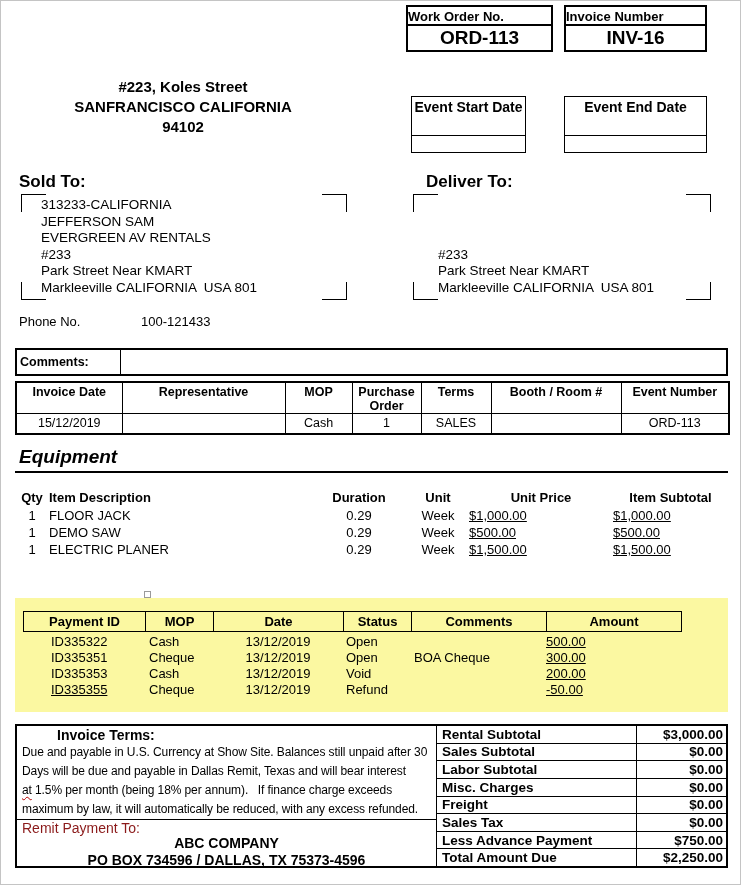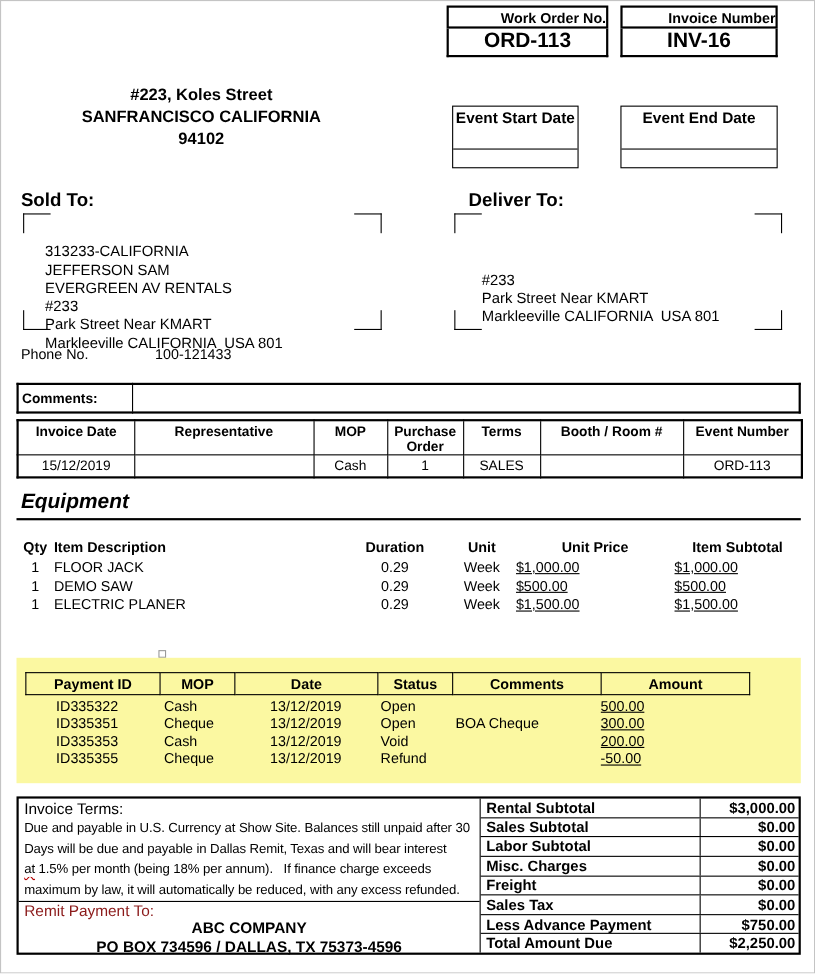--- a/index.html
+++ b/index.html
@@ -6,21 +6,21 @@
   .page{position:relative;width:741px;height:885px;background:#fff;border:1px solid #c4c4c4;
         box-sizing:border-box;font-family:"Liberation Sans",sans-serif;color:#000;overflow:hidden;}
   .abs{position:absolute;}
   .pre{white-space:pre;}
   .b{font-weight:bold;}
   .ctr{text-align:center;}
   .rt{text-align:left;text-decoration:underline;}
 
   
   .numbox{box-sizing:border-box;}
-  .numbox .lab{border:2px solid #000;height:21px;font-size:13px;font-weight:bold;text-align:right;line-height:19px;box-sizing:border-box;padding-left:16px;}
+  .numbox .lab{border:2px solid #000;height:21px;font-size:13px;font-weight:bold;text-align:left;line-height:19px;box-sizing:border-box;}
   .numbox .val{border:2px solid #000;border-top:none;height:26px;font-size:19px;font-weight:bold;text-align:center;line-height:24px;box-sizing:border-box;}
 
   
   .evbox{box-sizing:border-box;border:1px solid #000;height:57px;}
   .evbox .lab{height:39px;border-bottom:1px solid #000;font-size:14px;font-weight:bold;text-align:center;padding-top:2px;box-sizing:border-box;}
   .evbox .val{height:16px;font-size:12px;}
 
   
   .coaddr{width:320px;text-align:center;font-size:15px;font-weight:bold;line-height:20px;}
 
@@ -50,21 +50,21 @@
   
   .payhdr{width:658px;table-layout:fixed;}
   .payhdr th{border:1px solid #000;font-size:13px;font-weight:bold;height:19px;padding:0;}
   .payrows{width:658px;table-layout:fixed;}
   .payrows td{font-size:13px;height:16px;padding:0;overflow:hidden;}
 
   
   .bottom{box-sizing:border-box;border:2px solid #000;width:713px;height:144px;display:flex;}
   .bleft{width:420px;border-right:1px solid #000;box-sizing:border-box;display:flex;flex-direction:column;}
   .terms{height:94px;border-bottom:1px solid #000;box-sizing:border-box;padding:1px 5px 0 5px;}
-  .terms .hd{font-size:14px;font-weight:normal;line-height:16px;}
+  .terms .hd{font-size:14px;font-weight:bold;line-height:16px;margin-left:35px;}
   .terms .ln{font-size:12px;line-height:19px;letter-spacing:-0.1px;}
   .remit{flex:1;padding:1px 5px 0 5px;}
   .remit .hd{font-size:14px;font-weight:normal;line-height:14px;}
   .remit .c1{font-size:14px;font-weight:bold;text-align:center;line-height:17px;}
   .wavy{text-decoration:underline;text-decoration-style:wavy;text-decoration-color:#b30000;text-decoration-thickness:1px;text-underline-offset:2px;}
   .bright{flex:1;display:flex;flex-direction:column;}
   .trow{flex:1;display:flex;border-bottom:1px solid #000;}
   .trow:last-child{border-bottom:none;}
   .trow .lab{flex:1;font-size:13.5px;font-weight:bold;padding-left:5px;display:flex;align-items:center;}
   .trow .val{width:90px;border-left:1px solid #000;font-size:13.5px;font-weight:bold;display:flex;align-items:center;justify-content:flex-end;padding-right:3px;box-sizing:border-box;}
@@ -101,21 +101,21 @@
     <div class="lab">Event End Date</div>
     <div class="val"></div>
   </div>
 
   <div class="abs secthead" style="left:18px;top:171px;">Sold To:</div>
   <div class="abs win" style="left:20px;top:193px;width:326px;height:106px;">
     <div class="corner tl"></div>
     <div class="corner tr"></div>
     <div class="corner bl"></div>
     <div class="corner br"></div>
-    <div class="addrlines" style="padding:3px 0 0 20px;margin-top:24px;">
+    <div class="addrlines" style="padding:3px 0 0 20px;">
       <div class="pre">313233-CALIFORNIA</div>
       <div class="pre">JEFFERSON SAM</div>
       <div class="pre">EVERGREEN AV RENTALS</div>
       <div class="pre">#233</div>
       <div class="pre">Park Street Near KMART</div>
       <div class="pre">Markleeville CALIFORNIA  USA 801</div>
     </div>
   </div>
 
   <div class="abs secthead" style="left:410px;top:171px;margin-left:15px;">Deliver To:</div>
@@ -281,21 +281,21 @@
       </tr>
       <tr>
         <td style="padding-left:28px;">ID335353</td>
         <td style="padding-left:4px;">Cash</td>
         <td class="ctr">13/12/2019</td>
         <td style="padding-left:3px;">Void</td>
         <td style="padding-left:3px;"></td>
         <td class="rt" style="padding-right:5px;">200.00</td>
       </tr>
       <tr>
-        <td style="padding-left:28px;">ID335355</td>
+        <td style="padding-left:28px;text-decoration:underline;">ID335355</td>
         <td style="padding-left:4px;">Cheque</td>
         <td class="ctr">13/12/2019</td>
         <td style="padding-left:3px;">Refund</td>
         <td style="padding-left:3px;"></td>
         <td class="rt" style="padding-right:5px;">-50.00</td>
       </tr>
     </tbody>
       </table>
   </div>
 

